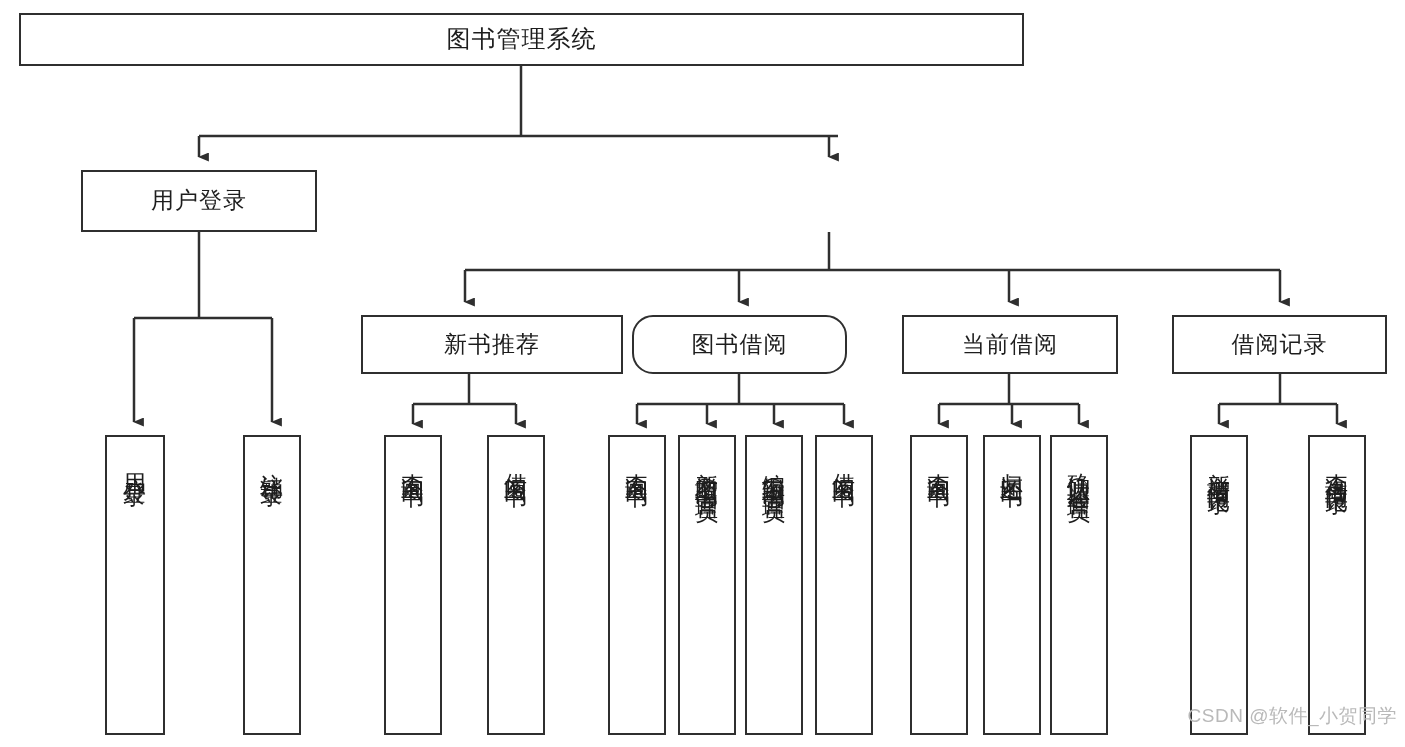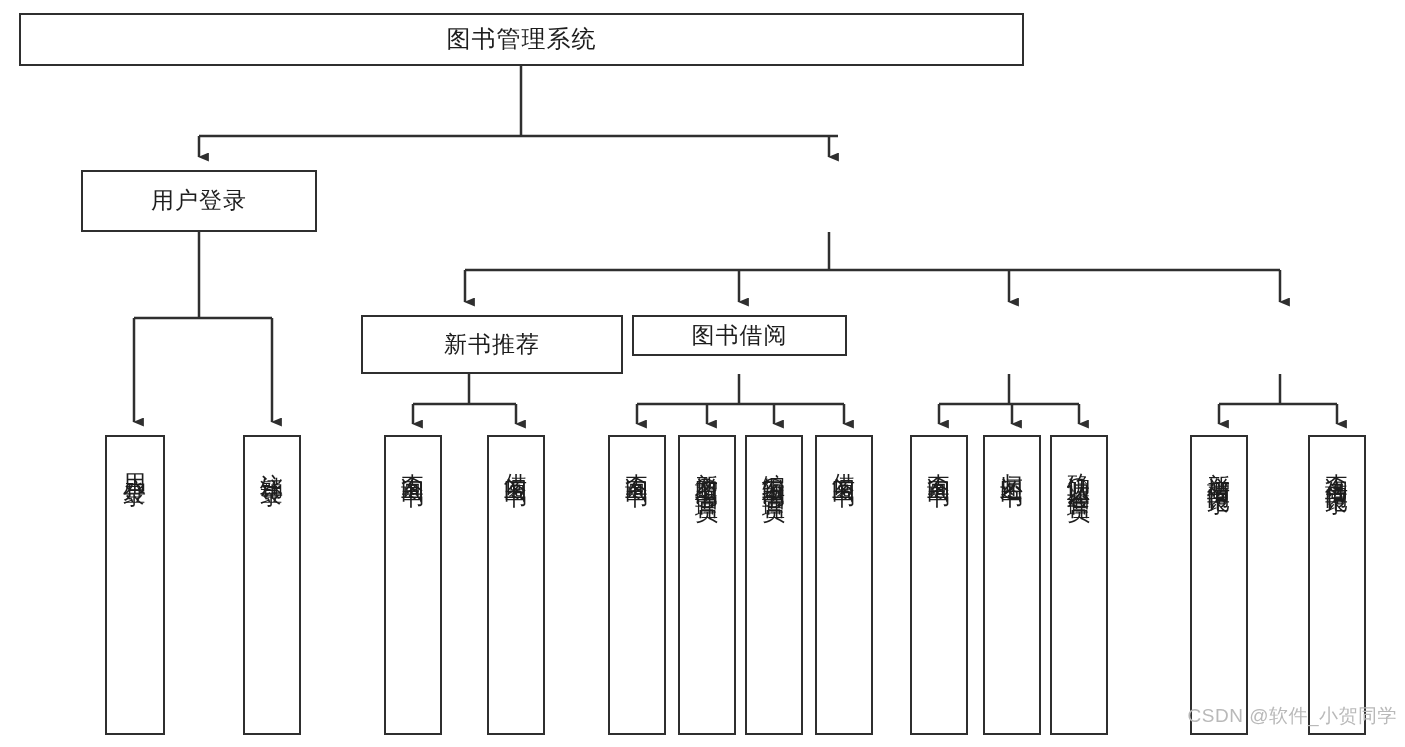--- a/index.html
+++ b/index.html
@@ -127,22 +127,28 @@
     <span>图书管理系统</span>
   </div>
 
   <div class="node horiz" style="left:81px; top:170px; width:236px; height:62px;">
     <span>用户登录</span>
   </div>
 
   <div class="node horiz" style="left:361px; top:315px; width:262px; height:59px;">
     <span>新书推荐</span>
   </div>
-  <div class="node horiz" style="left:632px; top:315px; width:215px; height:41px;">
+  <div class="node horiz" style="left:632px; top:315px; width:215px; height:59px;border-radius:21px;">
     <span>图书借阅</span>
+  </div>
+  <div class="node horiz" style="left:902px; top:315px; width:216px; height:59px;">
+    <span>当前借阅</span>
+  </div>
+  <div class="node horiz" style="left:1172px; top:315px; width:215px; height:59px;">
+    <span>借阅记录</span>
   </div>
 
   <div class="node leaf" style="left:105px; top:435px; width:60px; height:300px;">
     <span class="vtext">用户登录</span>
   </div>
   <div class="node leaf" style="left:243px; top:435px; width:58px; height:300px;">
     <span class="vtext">注销登录</span>
   </div>
   <div class="node leaf" style="left:384px; top:435px; width:58px; height:300px;">
     <span class="vtext">查询图书</span>

